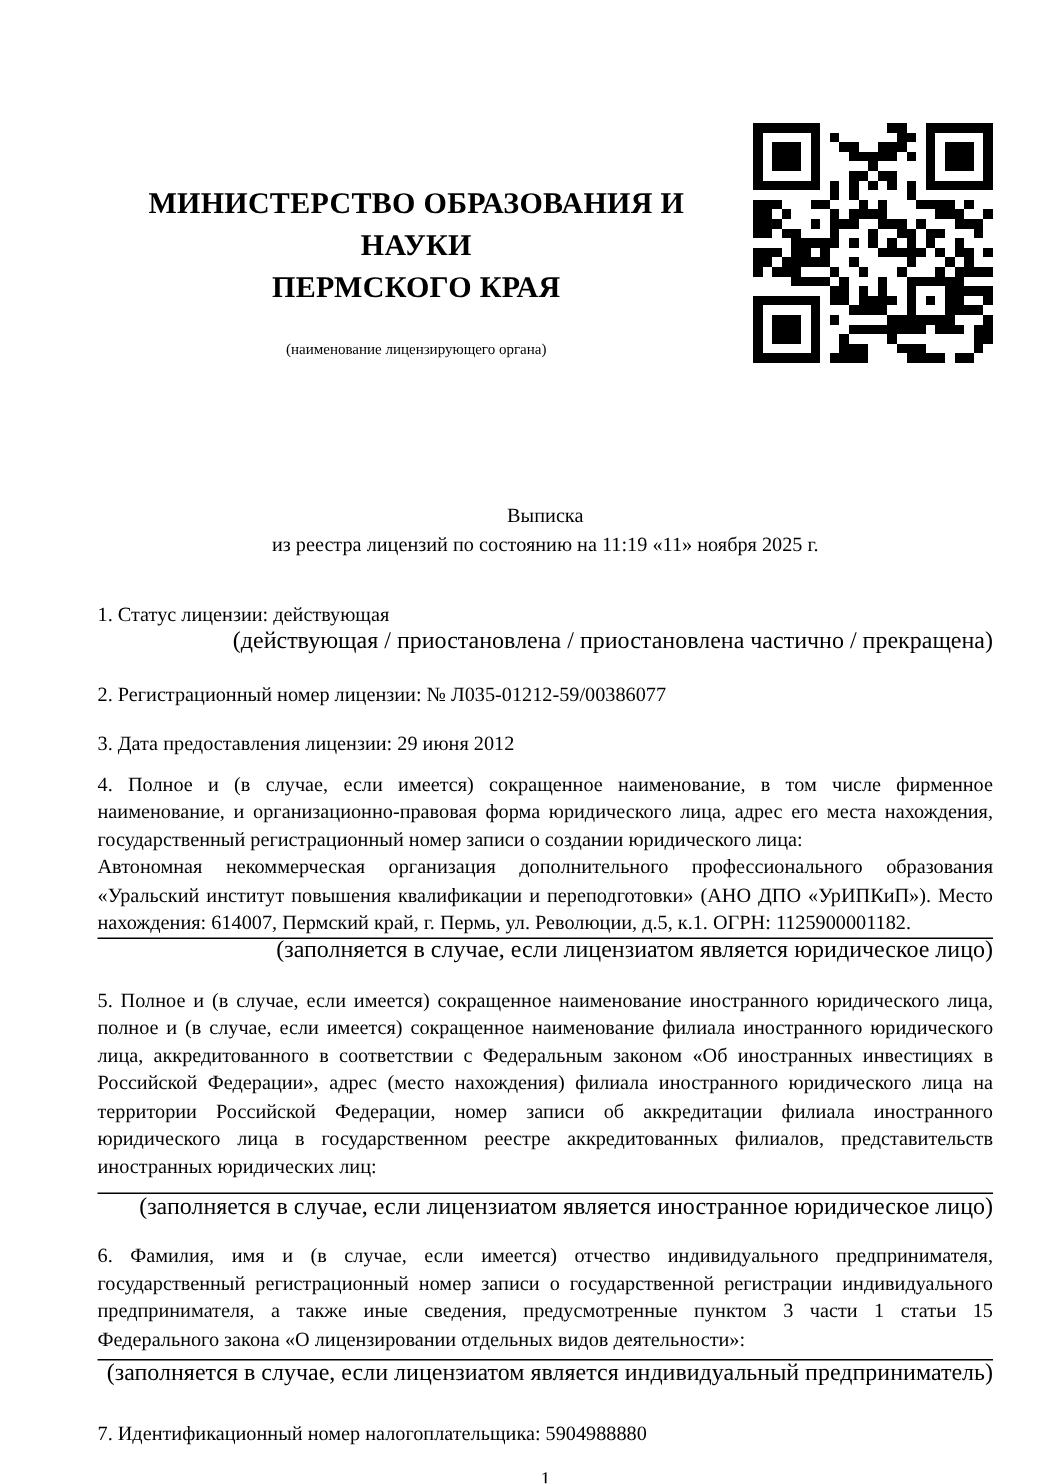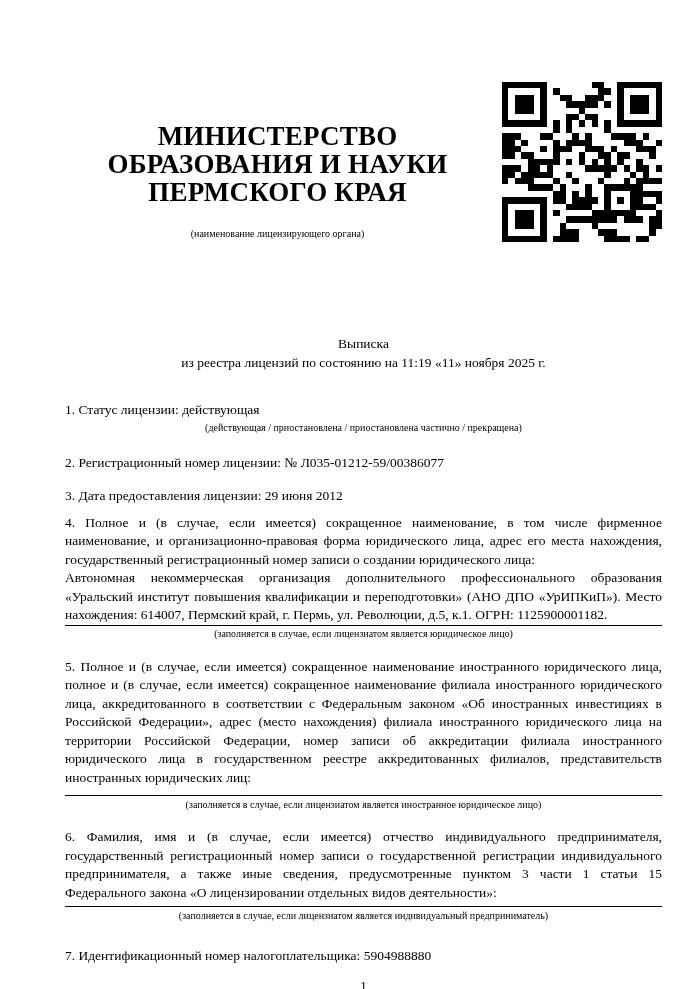--- a/index.html
+++ b/index.html
@@ -8,27 +8,27 @@
     width:700px;height:989px;
     background:#fff;color:#000;
     font-family:"Liberation Serif", serif;
     font-size:13.5px;
     box-sizing:border-box;
     padding:0 38px 0 65px;
     overflow:hidden;
   }
   .header-row{display:flex;margin-top:82px;height:160px;}
   .ministry{flex:1 1 auto;text-align:center;padding-top:40px;padding-right:12px;}
-  .ministry-name{font-weight:bold;font-size:27px;line-height:28px;letter-spacing:.2px;}
+  .ministry-name{font-weight:bold;font-size:20px;line-height:28px;letter-spacing:.2px;}
   .ministry-caption{font-size:10px;line-height:14px;margin-top:21px;}
   .qr-box{flex:0 0 160px;width:160px;height:160px;}
   .qr-box svg{display:block;}
   .doc-title{text-align:center;margin-top:92px;line-height:19px;}
   .item-text,.item-value{margin:0;text-align:justify;line-height:18.5px;}
-  .caption{font-size:10px;line-height:14px;text-align:center;}
+  .caption{font-size:16px;line-height:14px;text-align:right;}
   .rule{border:none;border-top:1.6px solid #000;margin:0;height:0;}
   .item-1{margin-top:29px;}
   .item-1 .caption{margin-top:1px;}
   .item-2{margin-top:19px;}
   .item-3{margin-top:15px;}
   .item-4{margin-top:8px;}
   .item-4 .item-value{border-bottom:1.6px solid #000;}
   .item-4 .caption{margin-top:1px;}
   .item-5{margin-top:17px;}
   .item-5 .rule{margin-top:8px;}

